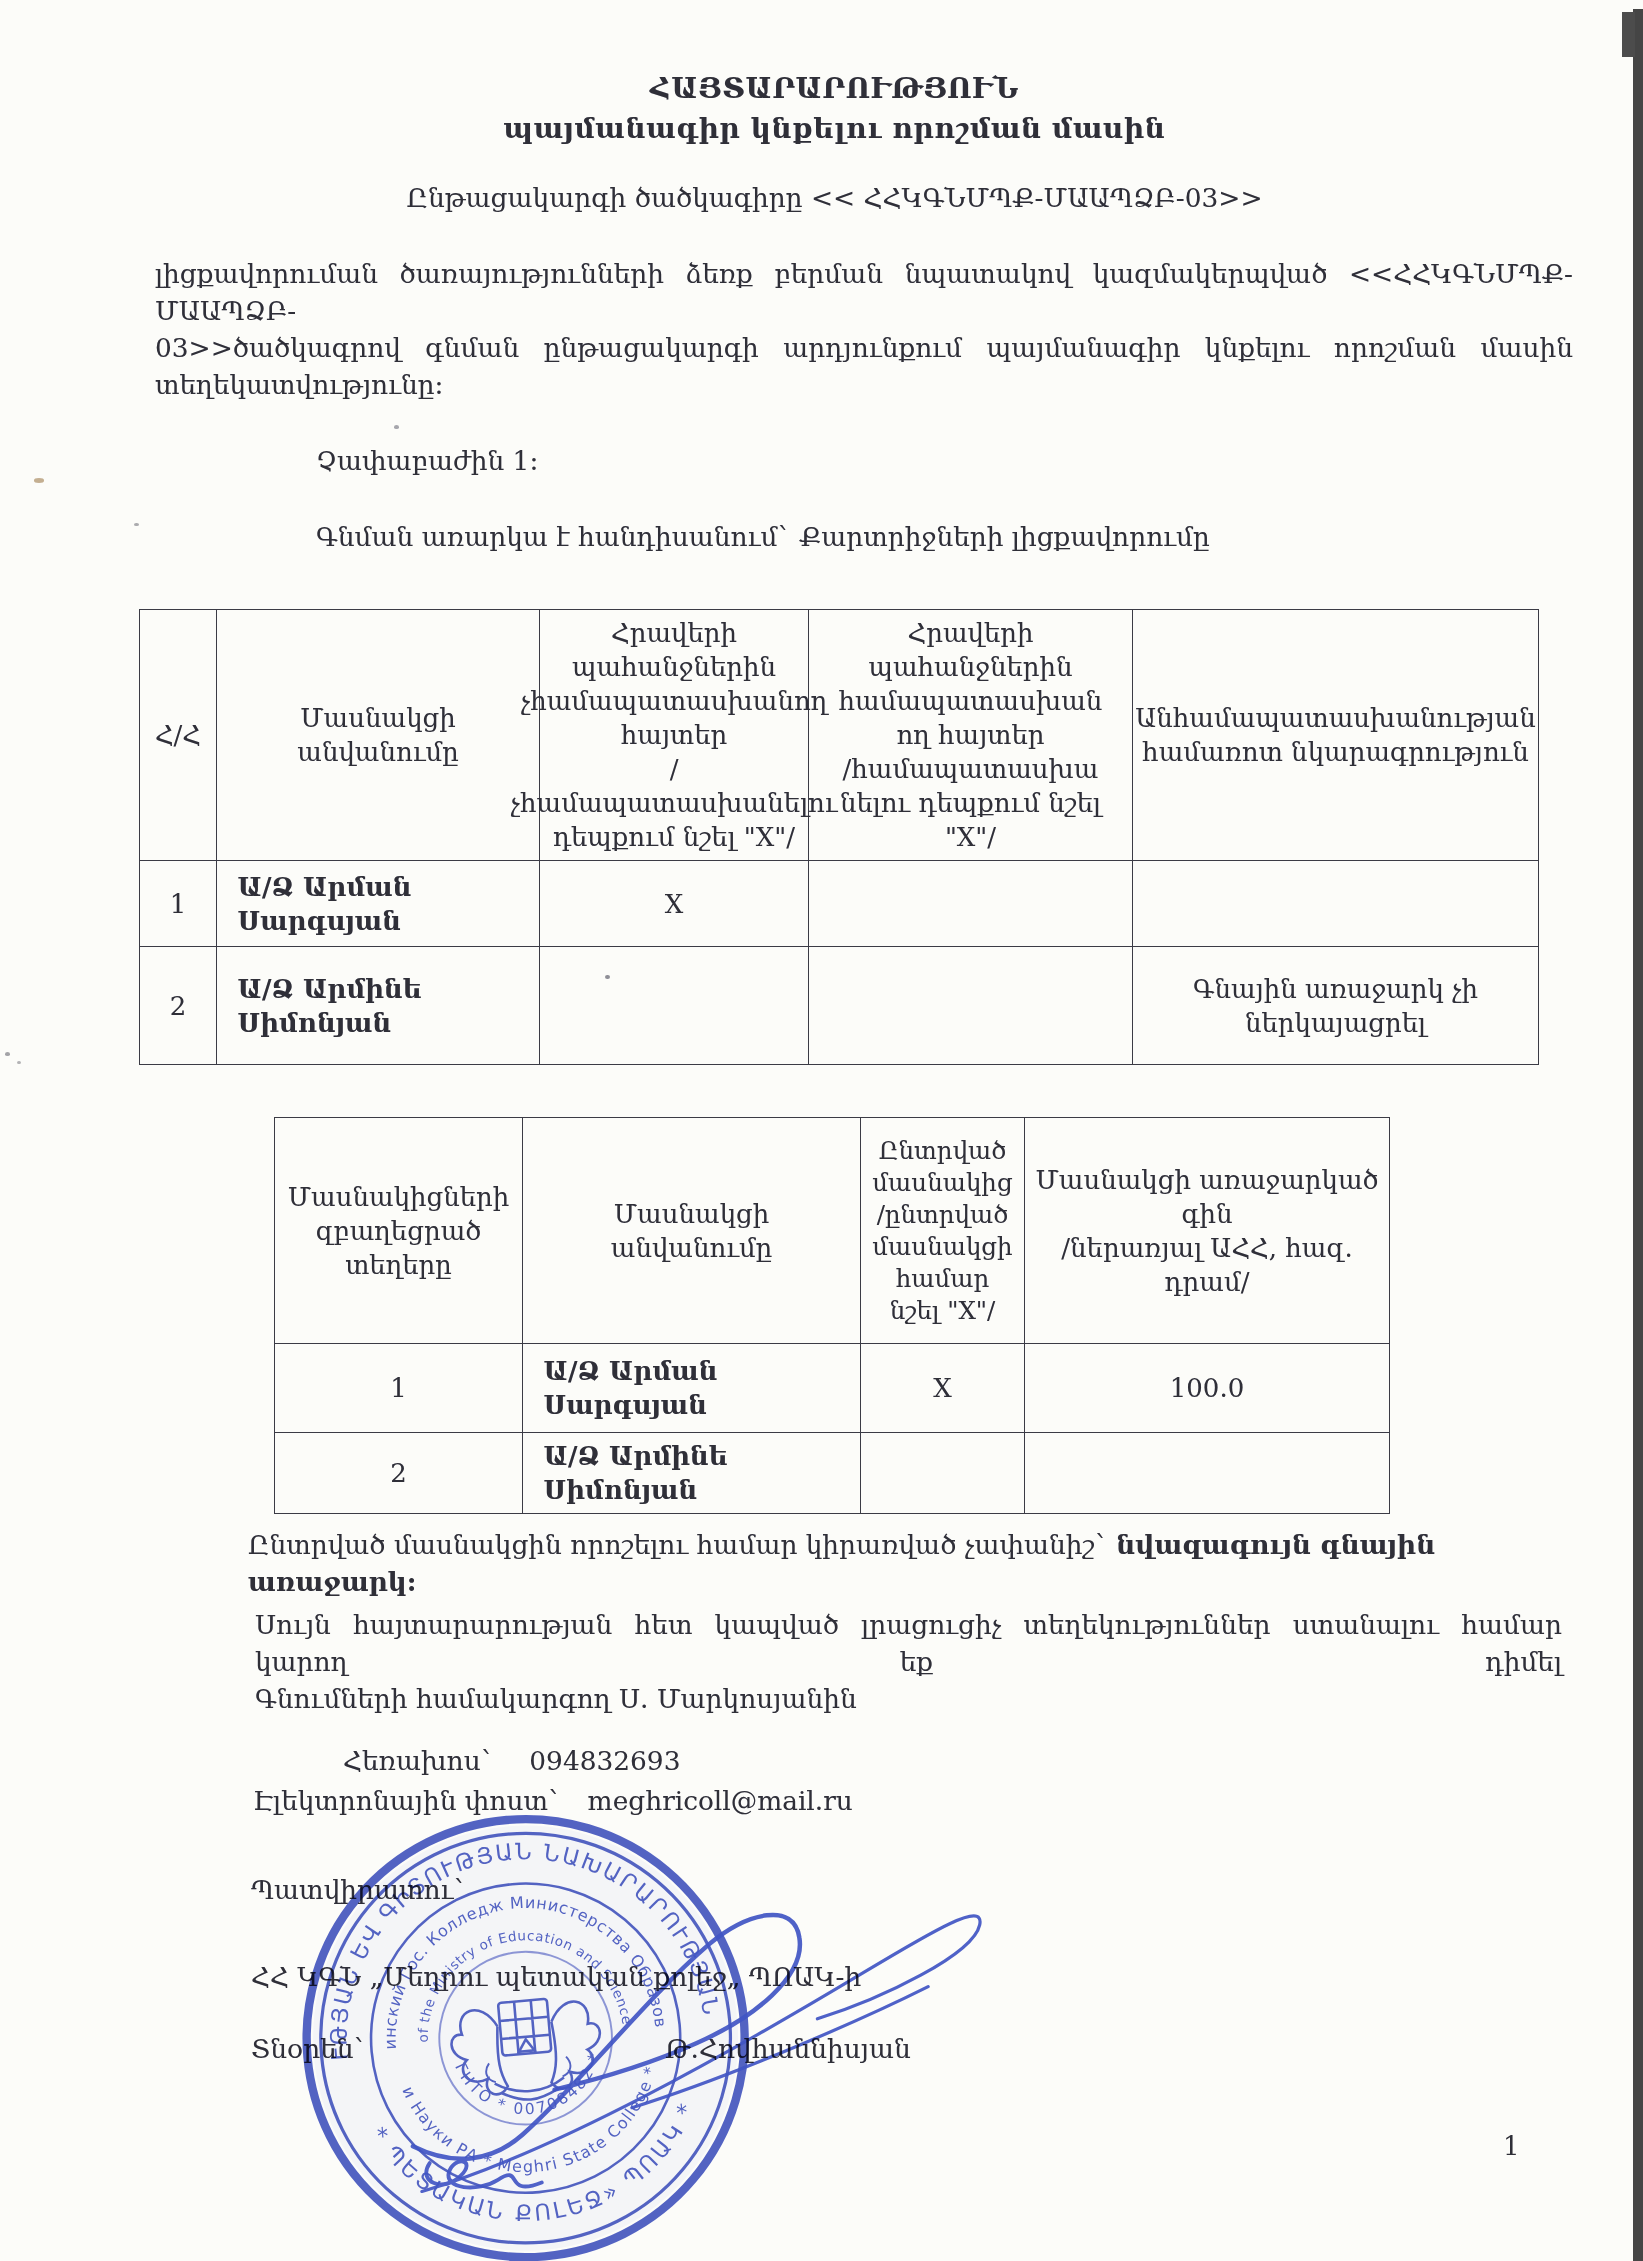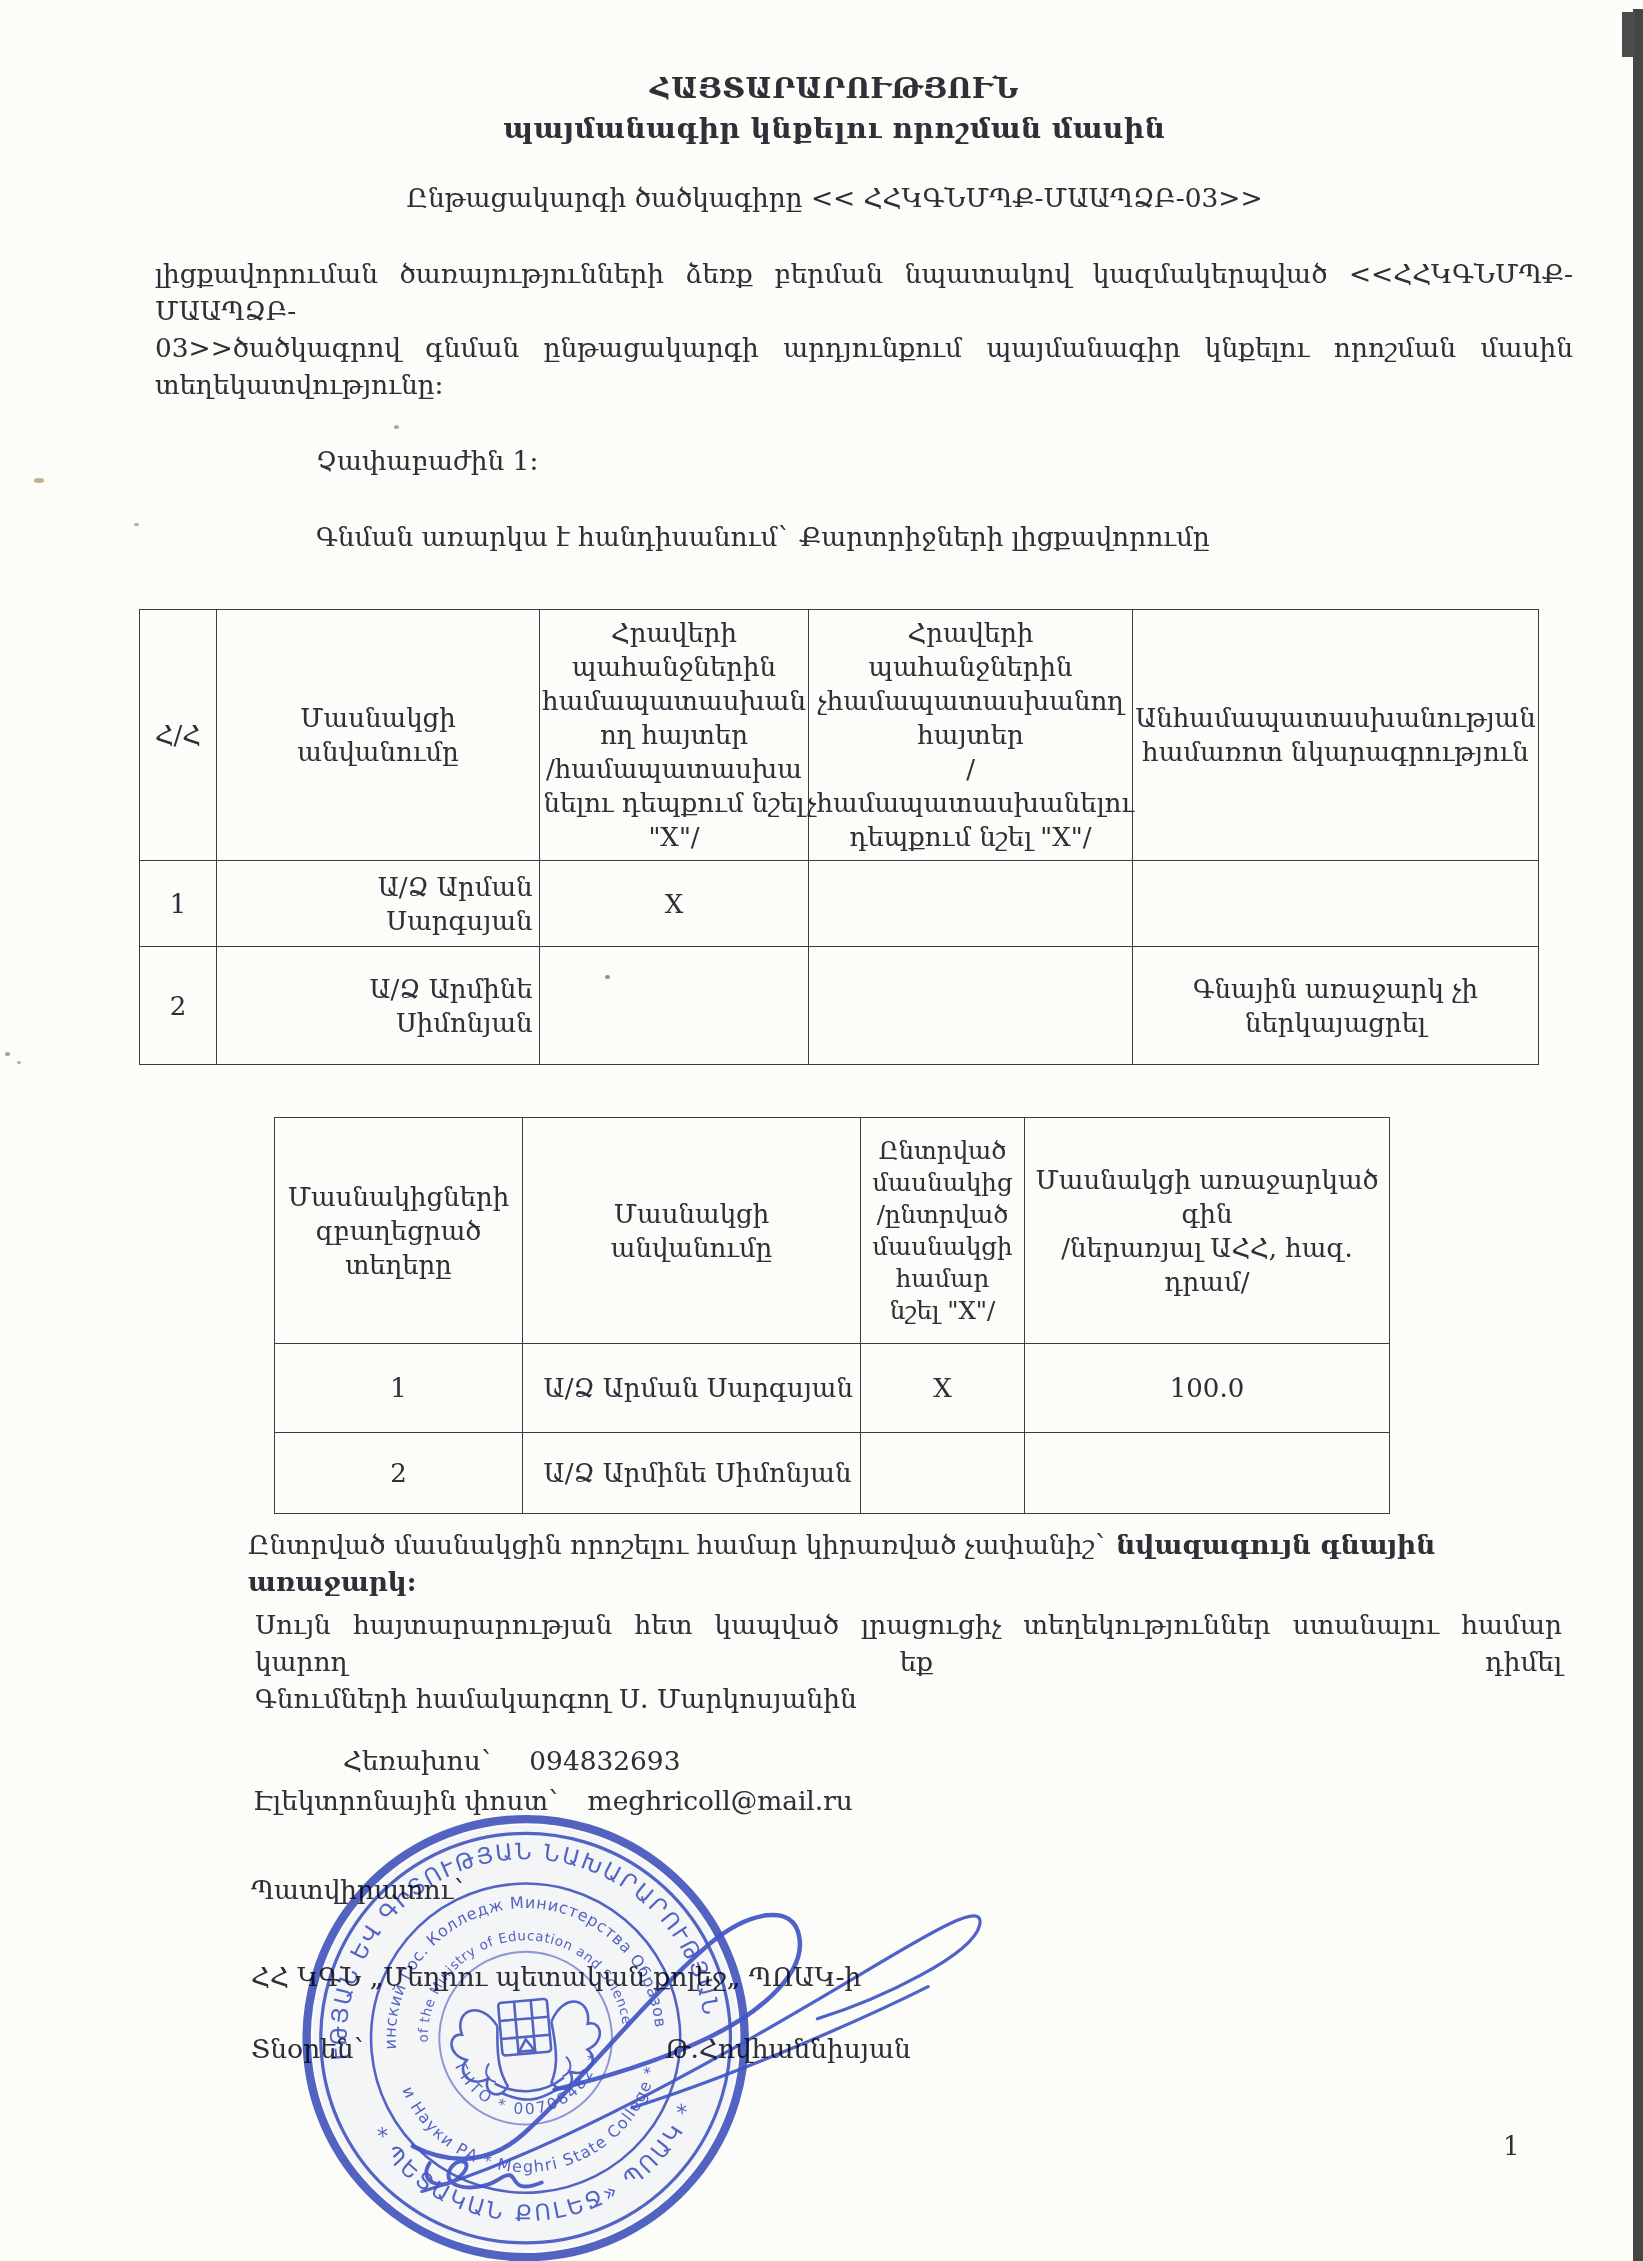--- a/index.html
+++ b/index.html
@@ -25,21 +25,21 @@
   .grid{display:grid;border:1.9px solid #3b3b45;}
   .cell{
     border-right:1.9px solid #3b3b45;border-bottom:1.9px solid #3b3b45;
     display:flex;align-items:center;justify-content:center;
     font-size:26px;line-height:34px;text-align:center;
     text-shadow:0 0 0.6px rgba(60,60,100,.25);
     padding:3.9px 6.4px;box-sizing:border-box;
   }
   .cell.last-col{border-right:none;}
   .cell.last-row{border-bottom:none;}
-  .cell.name{justify-content:flex-start;text-align:right;padding-left:20.6px;}
+  .cell.name{justify-content:flex-start;text-align:left;padding-left:20.6px;font-weight:bold;}
   
   .stamp-layer{left:284px;top:1805px;mix-blend-mode:multiply;}
   .pagenum{font-size:26px;}
 </style>
 </head>
 <body>
 
 <div class="page">
 
   <div class="abs scan-edge"></div>
@@ -61,32 +61,32 @@
     <div>տեղեկատվությունը:</div>
   </div>
 
   <div class="abs doc-text" style="left:316px;top:442px;">Չափաբաժին 1:</div>
   <div class="abs doc-text" style="left:316px;top:518px;">Գնման առարկա է հանդիսանում` Քարտրիջների լիցքավորումը</div>
 
   <div class="abs grid" style="left:139px;top:609px;grid-template-columns:77px 323px 269px 324px 405px;grid-template-rows:251px 86px 117px;">
     <div class="cell">Հ/Հ</div>
     <div class="cell pre">Մասնակցի
 անվանումը</div>
+    <div class="cell pre">Հրավերի պահանջներին
+չհամապատասխանող
+հայտեր
+/չհամապատասխանելու
+դեպքում նշել "X"/</div>
     <div class="cell pre">Հրավերի
 պահանջներին
 համապատասխան
 ող հայտեր
 /համապատասխա
 նելու դեպքում նշել
 "X"/</div>
-    <div class="cell pre">Հրավերի պահանջներին
-չհամապատասխանող
-հայտեր
-/չհամապատասխանելու
-դեպքում նշել "X"/</div>
     <div class="cell pre last-col">Անհամապատասխանության
 համառոտ նկարագրություն</div>
 
     <div class="cell">1</div>
     <div class="cell name">Ա/Ձ Արման Սարգսյան</div>
     <div class="cell">X</div>
     <div class="cell"></div>
     <div class="cell last-col"></div>
 
     <div class="cell last-row">2</div>

